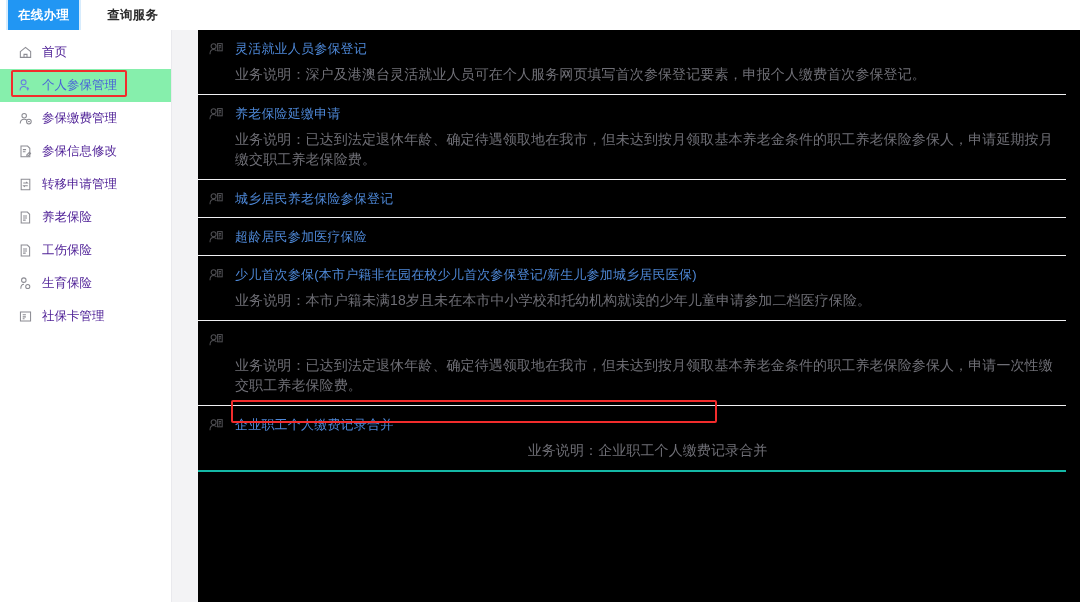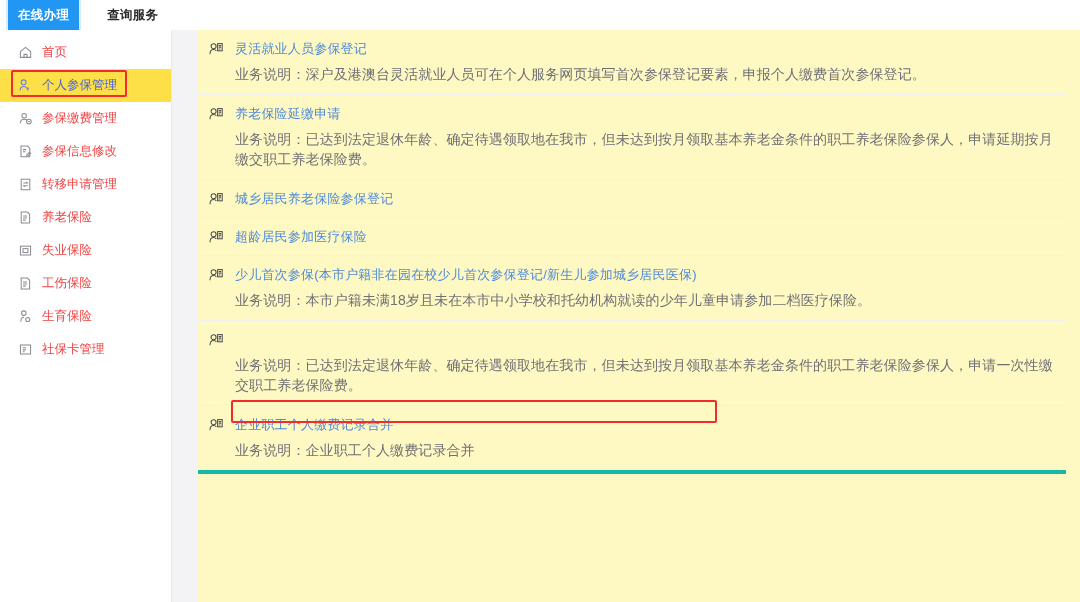--- a/index.html
+++ b/index.html
@@ -57,35 +57,35 @@
     padding-top: 6px;
     box-sizing: border-box;
     position: relative;
   }
   .side-item {
     display: flex;
     align-items: center;
     height: 33px;
     padding-left: 18px;
     font-size: 12.5px;
-    color: #ef4444;
+    color: #4c1d95;
     position: relative;
     box-sizing: border-box;
   }
   .side-item .si-ico {
     width: 15px;
     height: 15px;
     margin-right: 9px;
     flex: 0 0 15px;
     display: block;
     color: #8c8c93;
   }
   .side-item .si-ico svg { display: block; }
   .side-item.selected {
-    background: #fde047;
+    background: #86efac;
     color: #4a63d8;
   }
   .side-item.selected .si-ico { color: #6a7fe0; }
   .side-label { line-height: 1; }
 
   
   .anno-box {
     position: absolute;
     border: 2px solid #f22c2c;
     border-radius: 2px;
@@ -106,31 +106,31 @@
   }
 
   
   .main-wrap {
     flex: 1;
     padding: 0 0 0 26px;
     box-sizing: border-box;
     background: #f3f3f5;
   }
   .card {
-    background: #fef9c3;
+    background: #000000;
     height: 100%;
     box-sizing: border-box;
     padding: 0 14px 0 0;
     overflow: hidden;
   }
   .svc {
     border-bottom: 1px solid #f0f0f2;
     padding: 11px 0 10px 0;
   }
-  .svc:last-child { border-bottom: 4px solid #14b8a6; }
+  .svc:last-child { border-bottom: 2px solid #14b8a6; text-align: center; }
   .svc-head {
     display: flex;
     align-items: center;
     padding-left: 10px;
   }
   .svc-ico {
     width: 16px;
     height: 16px;
     flex: 0 0 16px;
     margin-right: 11px;
@@ -223,29 +223,20 @@
       <span class="si-ico">
         <svg viewBox="0 0 16 16" width="15" height="15" fill="none" stroke="currentColor" stroke-width="1.1">
           <path d="M3.4 2.2 H10 L12.4 4.6 V13.8 H3.4 Z"></path>
           <path d="M5.4 6.4 H9.6 M5.4 8.6 H9.6 M5.4 10.8 H8.2"></path>
         </svg>
       </span>
       <span class="side-label">养老保险</span>
     </div>
 
 
-    <div class="side-item">
-      <span class="si-ico">
-        <svg viewBox="0 0 16 16" width="15" height="15" fill="none" stroke="currentColor" stroke-width="1.1">
-          <rect x="2.6" y="3.4" width="10.8" height="9.4"></rect>
-          <rect x="5.4" y="6" width="5.2" height="4.2"></rect>
-        </svg>
-      </span>
-      <span class="side-label">失业保险</span>
-    </div>
 
     <div class="side-item">
       <span class="si-ico">
         <svg viewBox="0 0 16 16" width="15" height="15" fill="none" stroke="currentColor" stroke-width="1.1">
           <path d="M3.4 2.2 H10 L12.4 4.6 V13.8 H3.4 Z"></path>
           <path d="M5.4 6.4 H9.6 M5.4 8.6 H9.6 M5.4 10.8 H8.2"></path>
         </svg>
       </span>
       <span class="side-label">工伤保险</span>
     </div>

